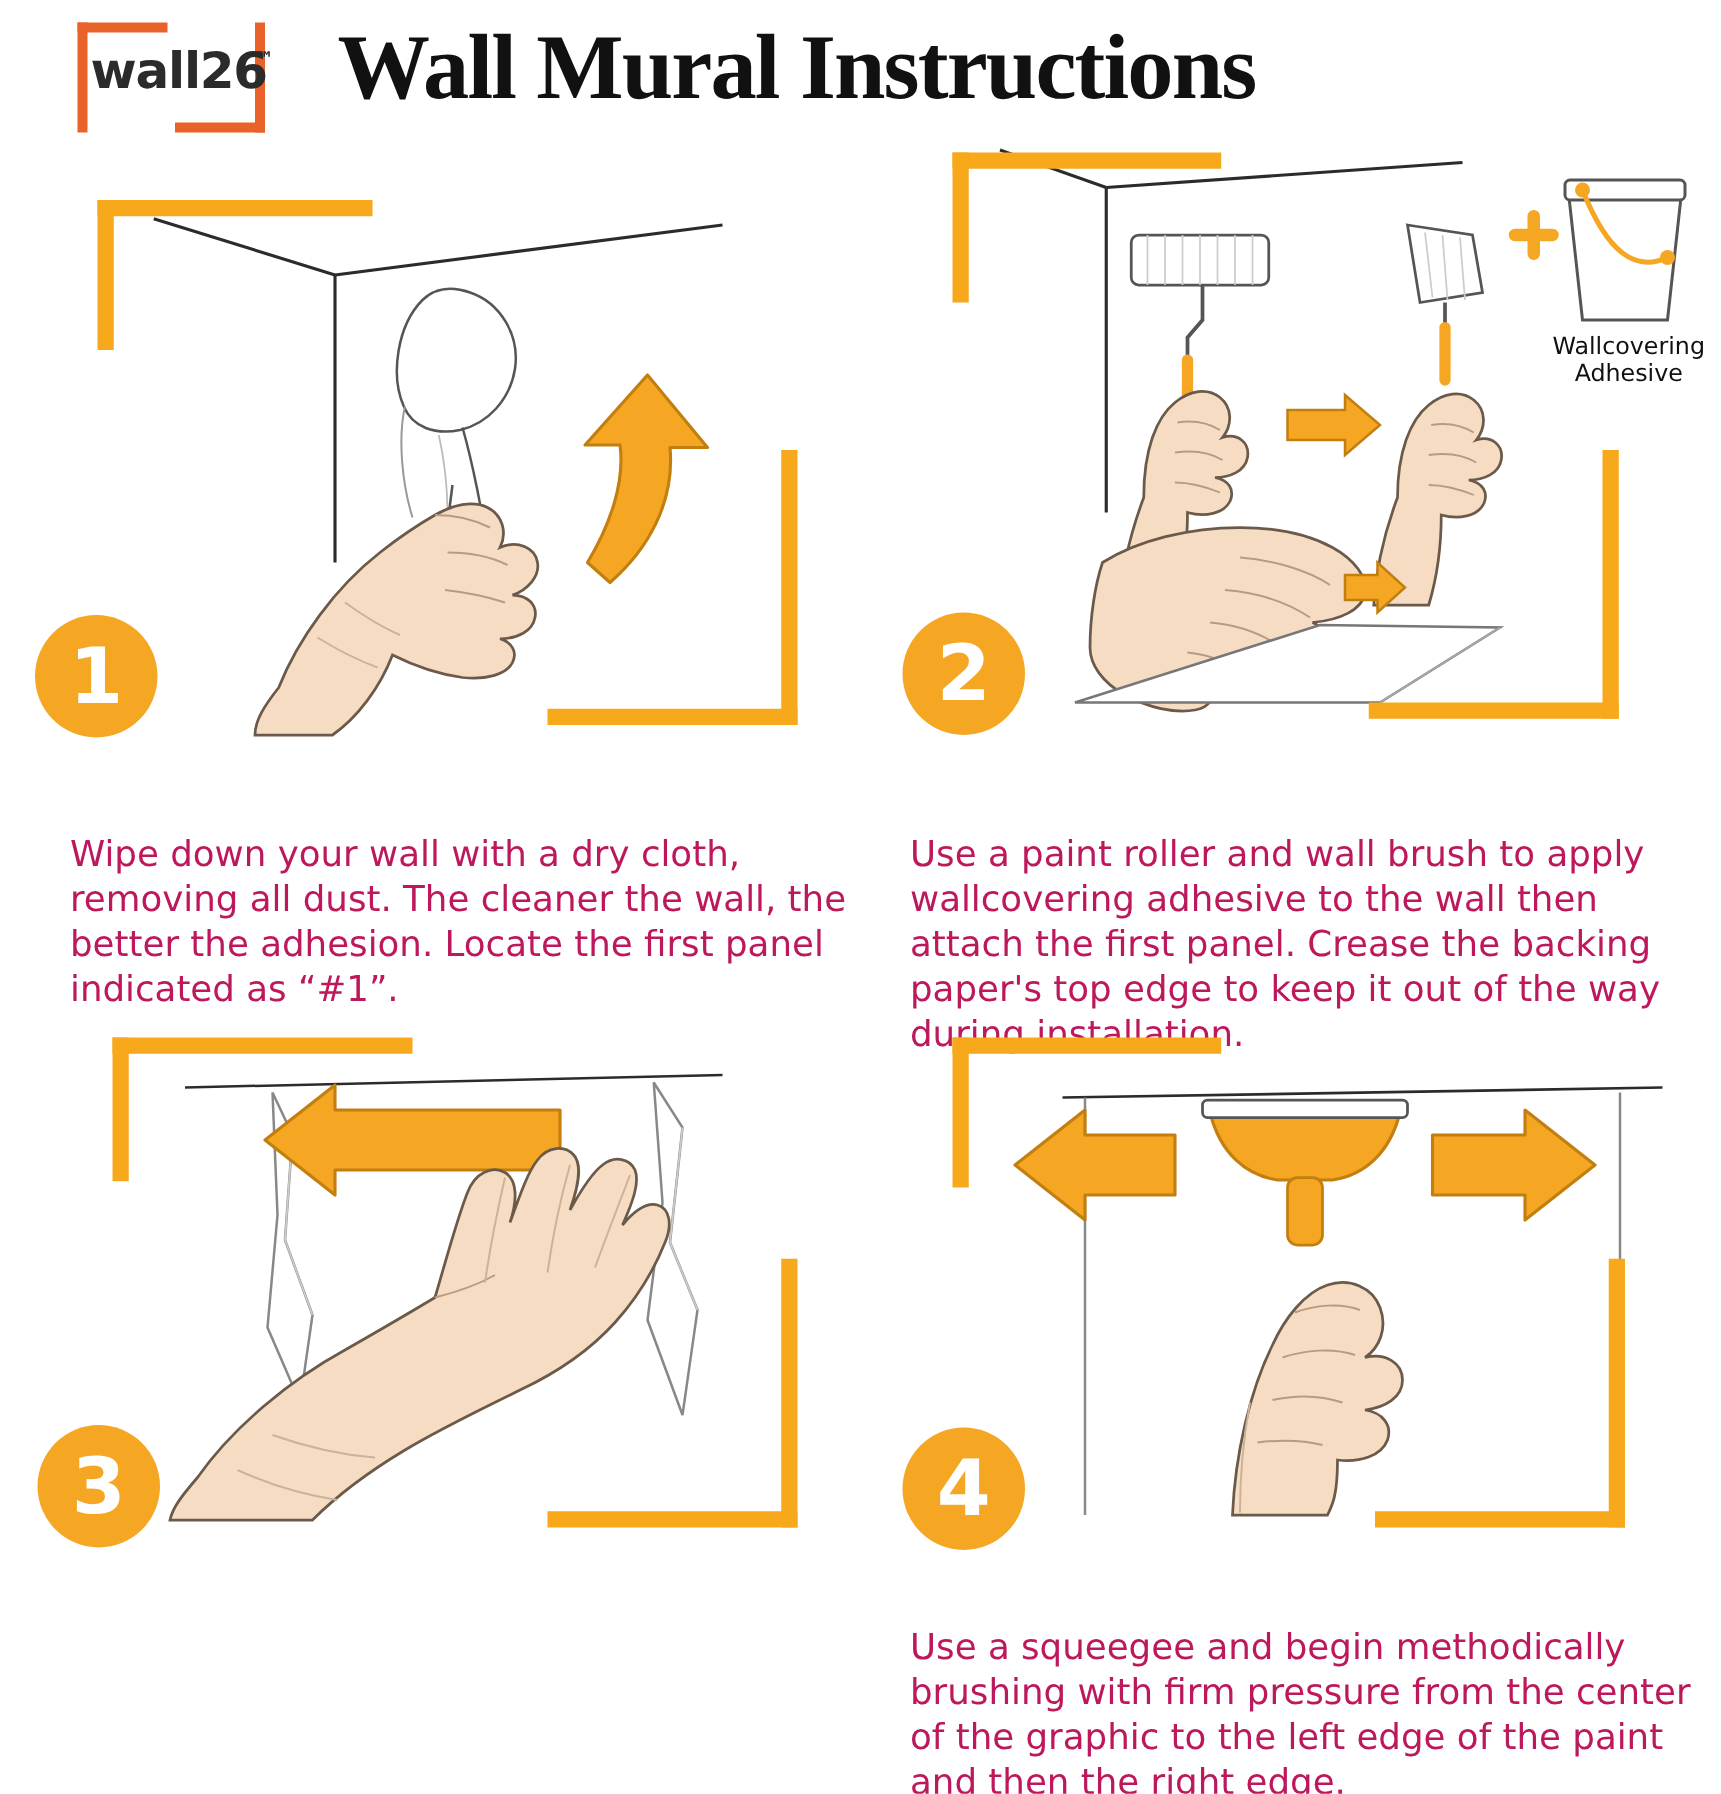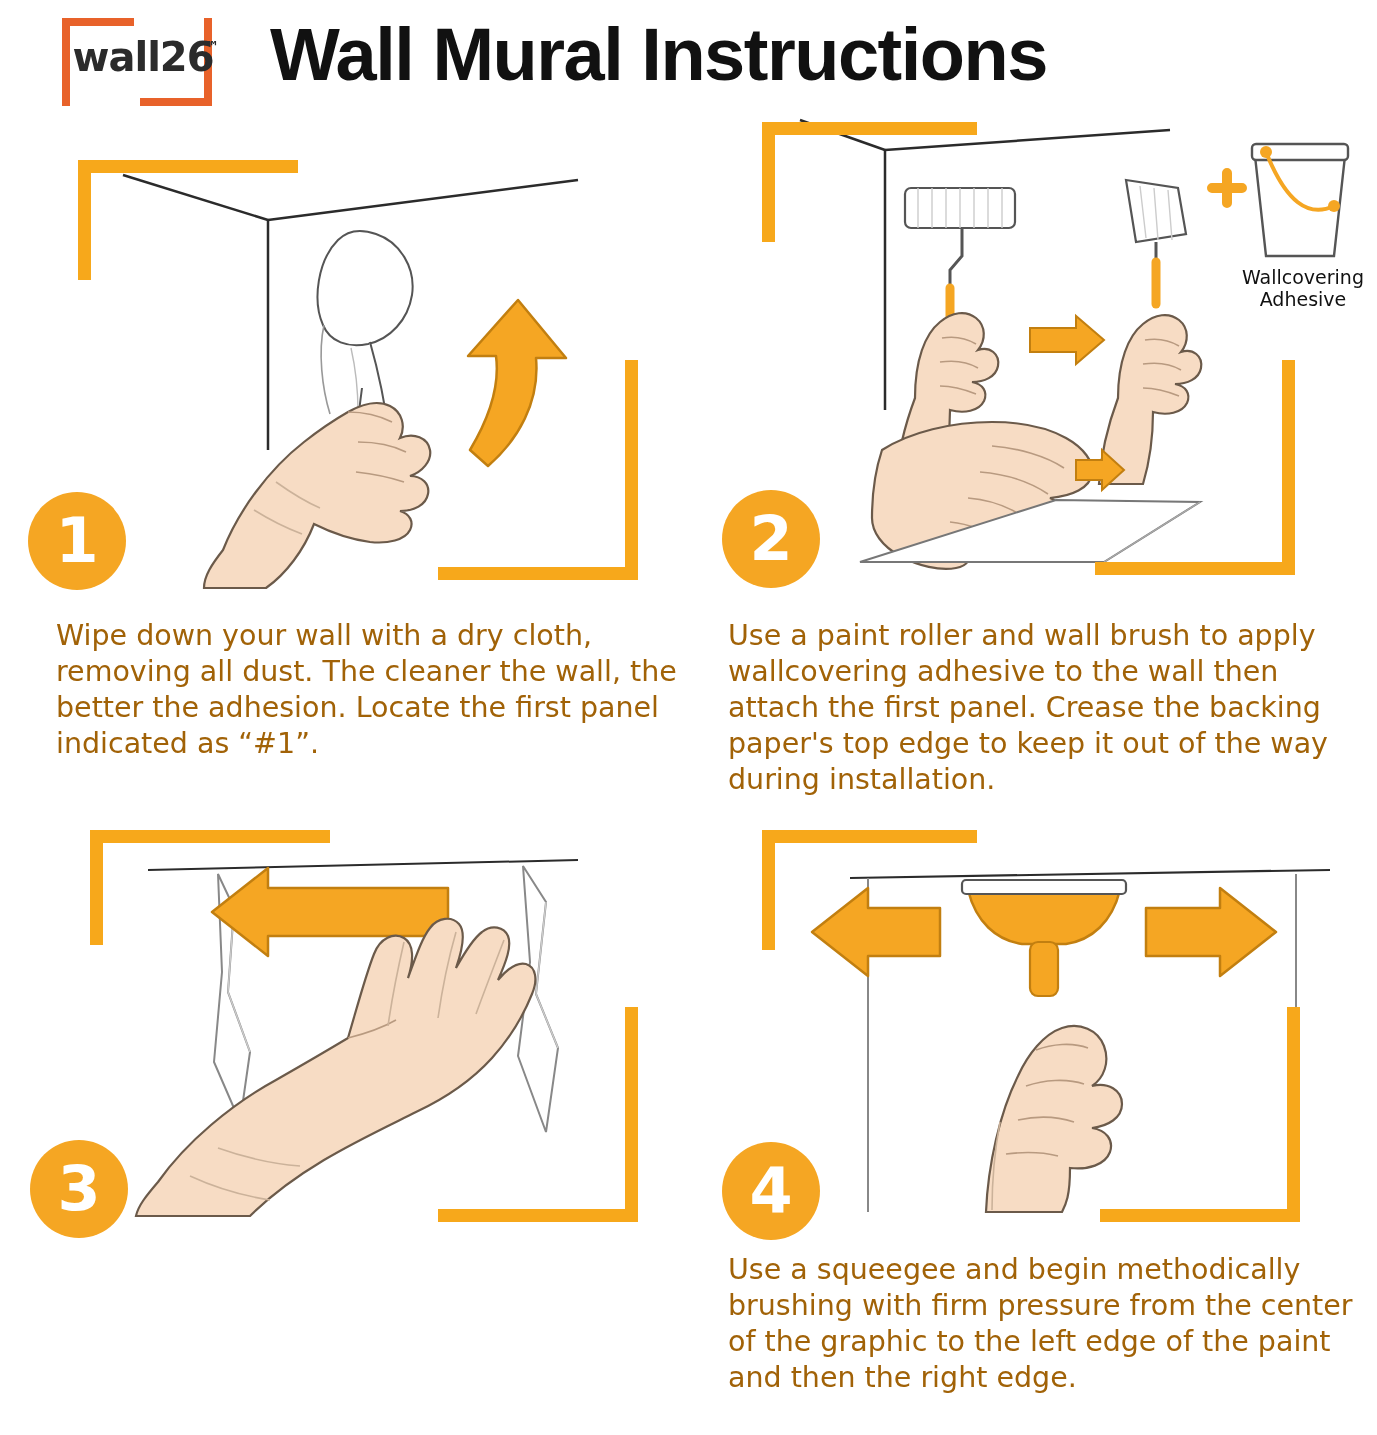--- a/index.html
+++ b/index.html
@@ -75,21 +75,21 @@
     left: 142px;
     top: 30px;
     font-size: 15px;
     font-weight: bold;
     color: #2b2b2b;
   }
   .title {
     position: absolute;
     left: 270px;
     top: 12px;
-    font-family: Liberation Sans, sans-serif;
+    font-family: Liberation Serif, serif;
     font-size: 74px;
     font-weight: bold;
     letter-spacing: -1.5px;
     color: #111111;
     white-space: nowrap;
   }
 
   
   .step {
     position: absolute;
@@ -139,21 +139,22 @@
     line-height: 1;
   }
 
   .caption {
     position: absolute;
     left: 40px;
     width: 620px;
     font-family: "DejaVu Sans", sans-serif;
     font-size: 28.5px;
     line-height: 1.26;
-    color: #a16207;
+    color: #be185d;
+    margin-top: 48px;
   }
   #step-1 .caption { top: 498px; left: 38px; width: 630px;}
   #step-2 .caption { top: 508px; left: 28px; width: 645px;}
   #step-3 .caption { top: 440px; left: 30px; width: 620px;}
   #step-4 .caption { top: 440px; left: 28px; width: 645px;}
 
   .art svg { display: block; }
 
   .adhesive-label {
     position: absolute;

